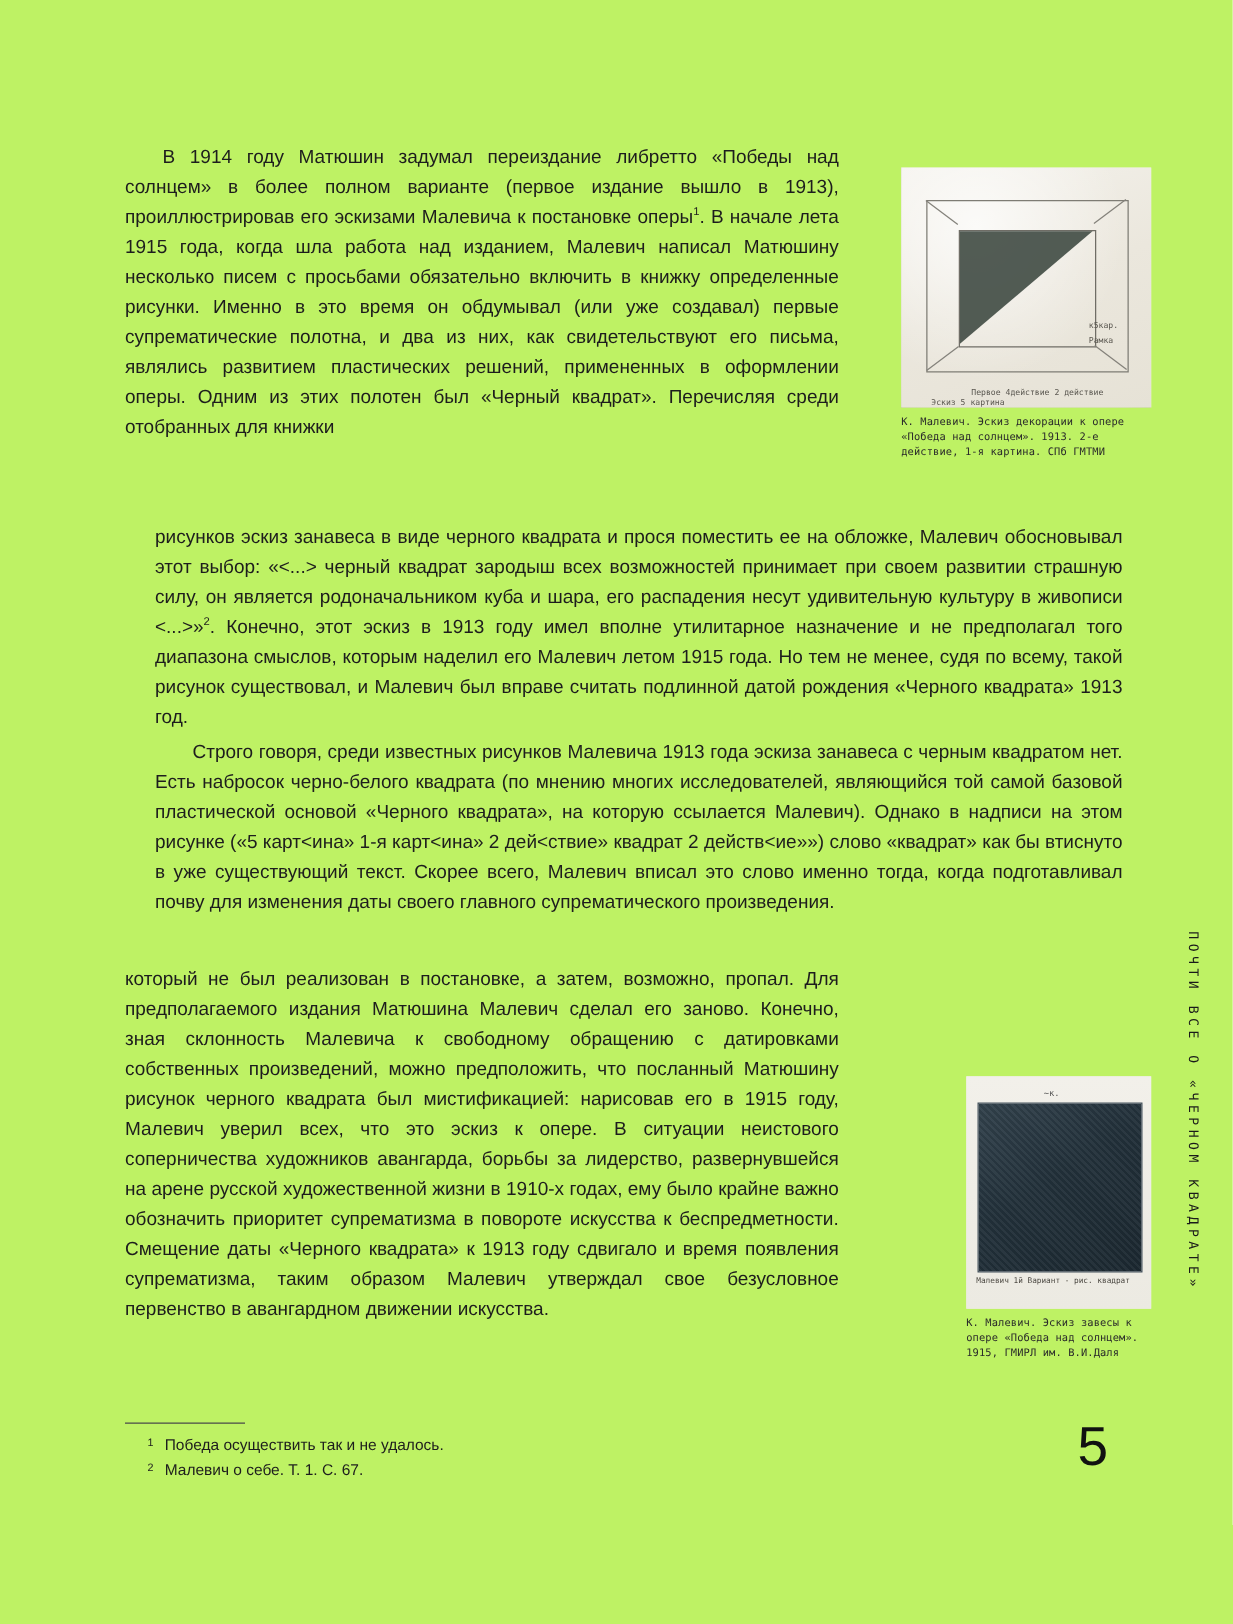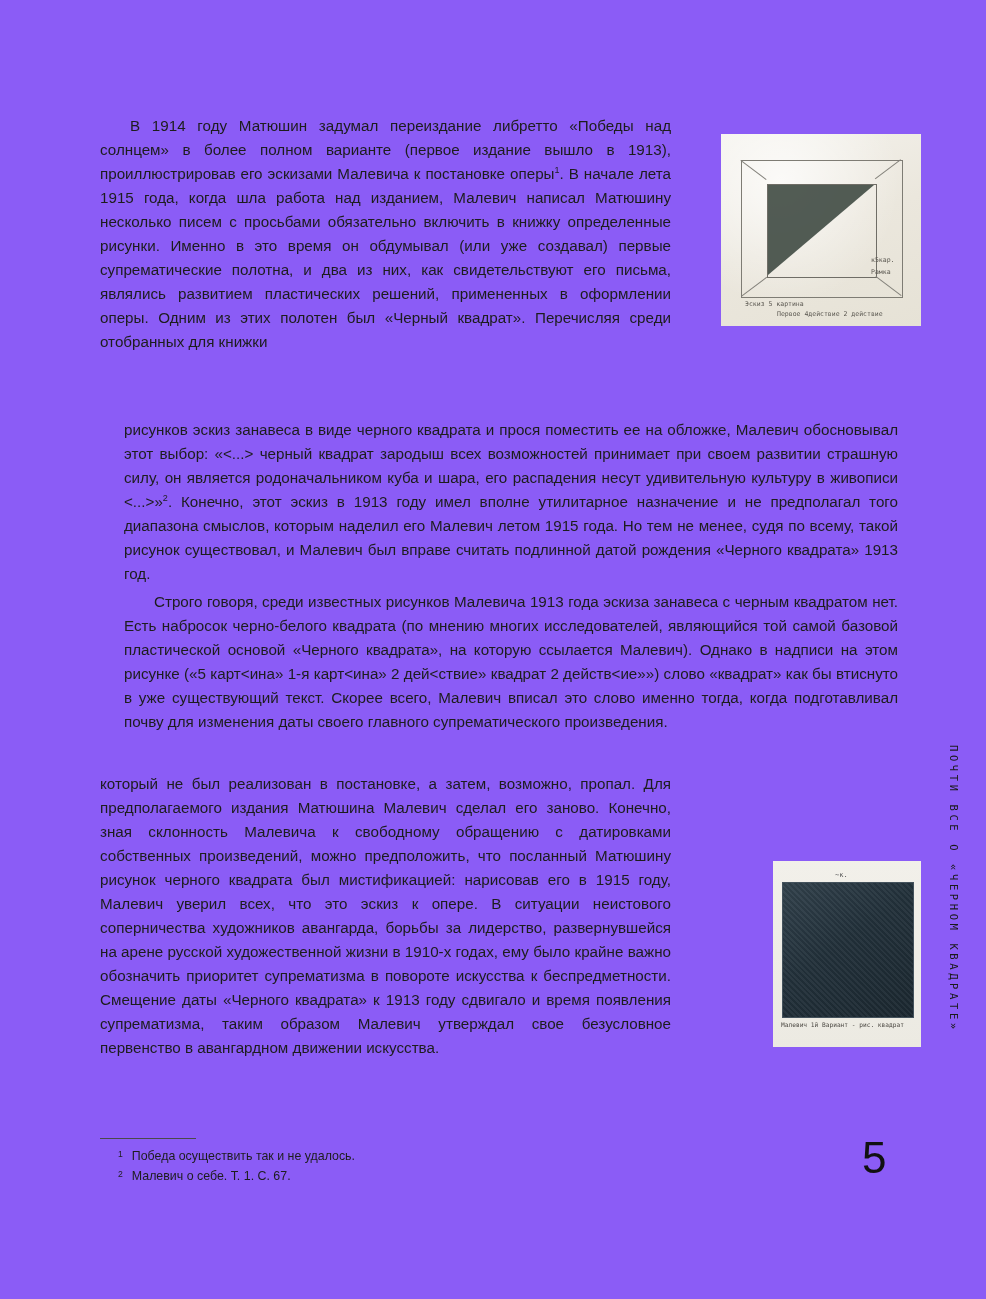--- a/index.html
+++ b/index.html
@@ -11,21 +11,21 @@
     width: 986px;
     height: 1299px;
     position: relative;
     font-family: "Liberation Sans", sans-serif;
     color: #1a1a1a;
     overflow: hidden;
   }
   .page {
     position: absolute;
     inset: 0;
-    background: #8b5cf6;
+    background: #bef264;
   }
 
   
   .text-column {
     position: absolute;
     left: 100px;
     top: 114px;
     width: 571px;
     font-size: 15.2px;
     line-height: 1.58;
@@ -120,21 +120,21 @@
     height: 1px;
     transform-origin: 0 0;
   }
   .sketch-frame .scribble {
     position: absolute;
     font-family: "DejaVu Sans Mono", monospace;
     font-size: 6.5px;
     color: #5a5750;
     white-space: nowrap;
   }
-  .sketch-frame .scribble.s1 { left: 24px; top: 166px; }
+  .sketch-frame .scribble.s1 { left: 24px; top: 184px; }
   .sketch-frame .scribble.s2 { left: 24px; top: 176px; padding-left: 32px; }
   .sketch-frame .scribble.s3 { left: 150px; top: 122px; }
   .sketch-frame .scribble.s4 { left: 150px; top: 134px; }
 
   
   #fig-square {
     left: 733px;
     top: 845px;
     width: 148px;
   }
@@ -260,29 +260,31 @@
       <div class="tri"></div>
       <div class="corner-line" style="left:20px; top:26px; width:32px; transform:rotate(37deg);"></div>
       <div class="corner-line" style="left:180px; top:26px; width:32px; transform:rotate(143deg);"></div>
       <div class="corner-line" style="left:20px; top:162px; width:32px; transform:rotate(-37deg);"></div>
       <div class="corner-line" style="left:180px; top:162px; width:32px; transform:rotate(-143deg);"></div>
       <span class="scribble s1">Эскиз 5 картина</span>
       <span class="scribble s2">Первое 4действие 2 действие</span>
       <span class="scribble s3">к5кар.</span>
       <span class="scribble s4">Рамка</span>
     </div>
+    <figcaption class="caption">К. Малевич. Эскиз декорации к опере «Победа над солнцем». 1913. 2-е действие, 1-я картина. СПб ГМТМИ</figcaption>
   </figure>
 
   <figure class="figure" id="fig-square">
     <div class="square-frame">
       <div class="paper-tone"></div>
       <span class="topmark">~к.</span>
       <div class="blacksq"></div>
       <span class="botmark">Малевич 1й Вариант - рис. квадрат</span>
     </div>
+    <figcaption class="caption">К. Малевич. Эскиз завесы к опере «Победа над солнцем». 1915, ГМИРЛ им. В.И.Даля</figcaption>
   </figure>
 
   <div class="running-head">ПОЧТИ ВСЕ О «ЧЕРНОМ КВАДРАТЕ»</div>
 
   <div class="footnote-rule"></div>
   <div class="footnotes">
     <div class="fn">
       <span class="fn-num">1</span>
       <span class="fn-text">Победа осуществить так и не удалось.</span>
     </div>

